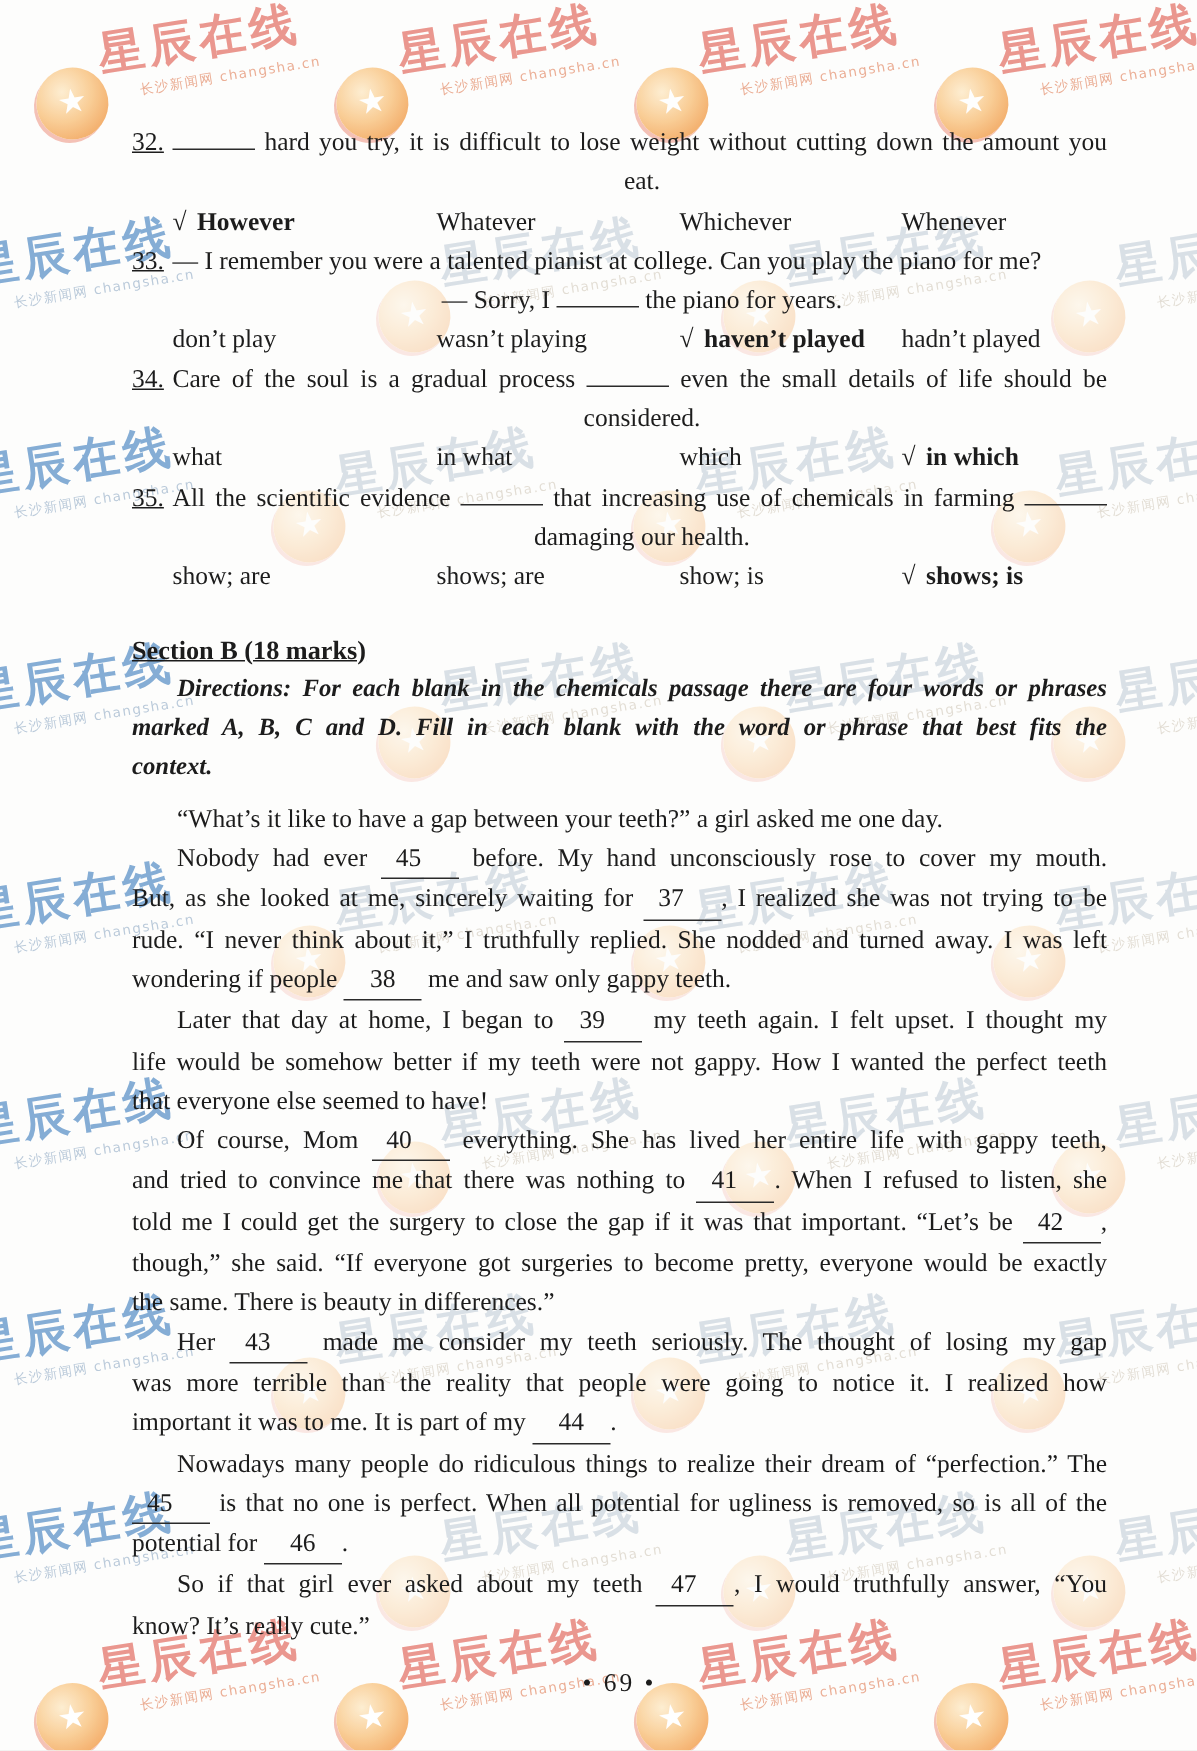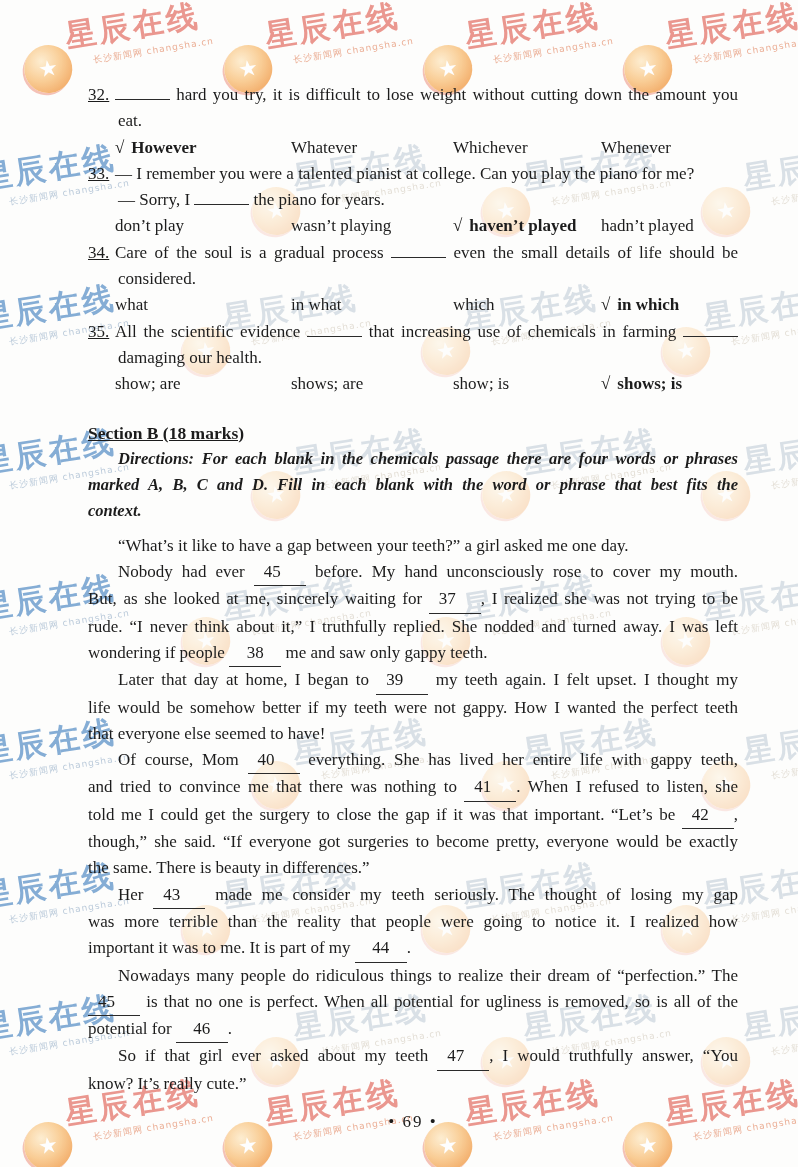--- a/index.html
+++ b/index.html
@@ -31,21 +31,21 @@
   .wm.strong .circ{opacity:.9;}
   .wm.light .txt{color:#b7c4d1;opacity:.5;}
   .wm.light .cap{color:#c9bfae;opacity:.5;}
   .wm.light .circ{opacity:.32;}
   .wm.blue .txt{color:#5e93c8;opacity:.75;}
   .wm.blue .cap{color:#8fa9c4;opacity:.6;}
   
   .content{position:absolute;left:88px;top:82px;width:650px;z-index:1;}
   .line{line-height:26.3px;min-height:26.3px;}
   .line.just{text-align:justify;text-align-last:justify;}
-  .line.cont{padding-left:30px;}
+  .line.cont{padding-left:30px;text-align:center;}
   .line.findent{text-indent:30px;}
   .qnum{display:inline-block;width:27px;text-indent:0;text-decoration:underline;}
   .optrow{
     display:grid;grid-template-columns:176px 162px 148px 1fr;
     padding-left:27px;line-height:26.3px;min-height:26.3px;
   }
   .opt{white-space:nowrap;}
   .opt.correct{font-weight:bold;}
   .check{margin-right:7px;}
   .blank{border-bottom:1.4px solid #2a2a2a;}

